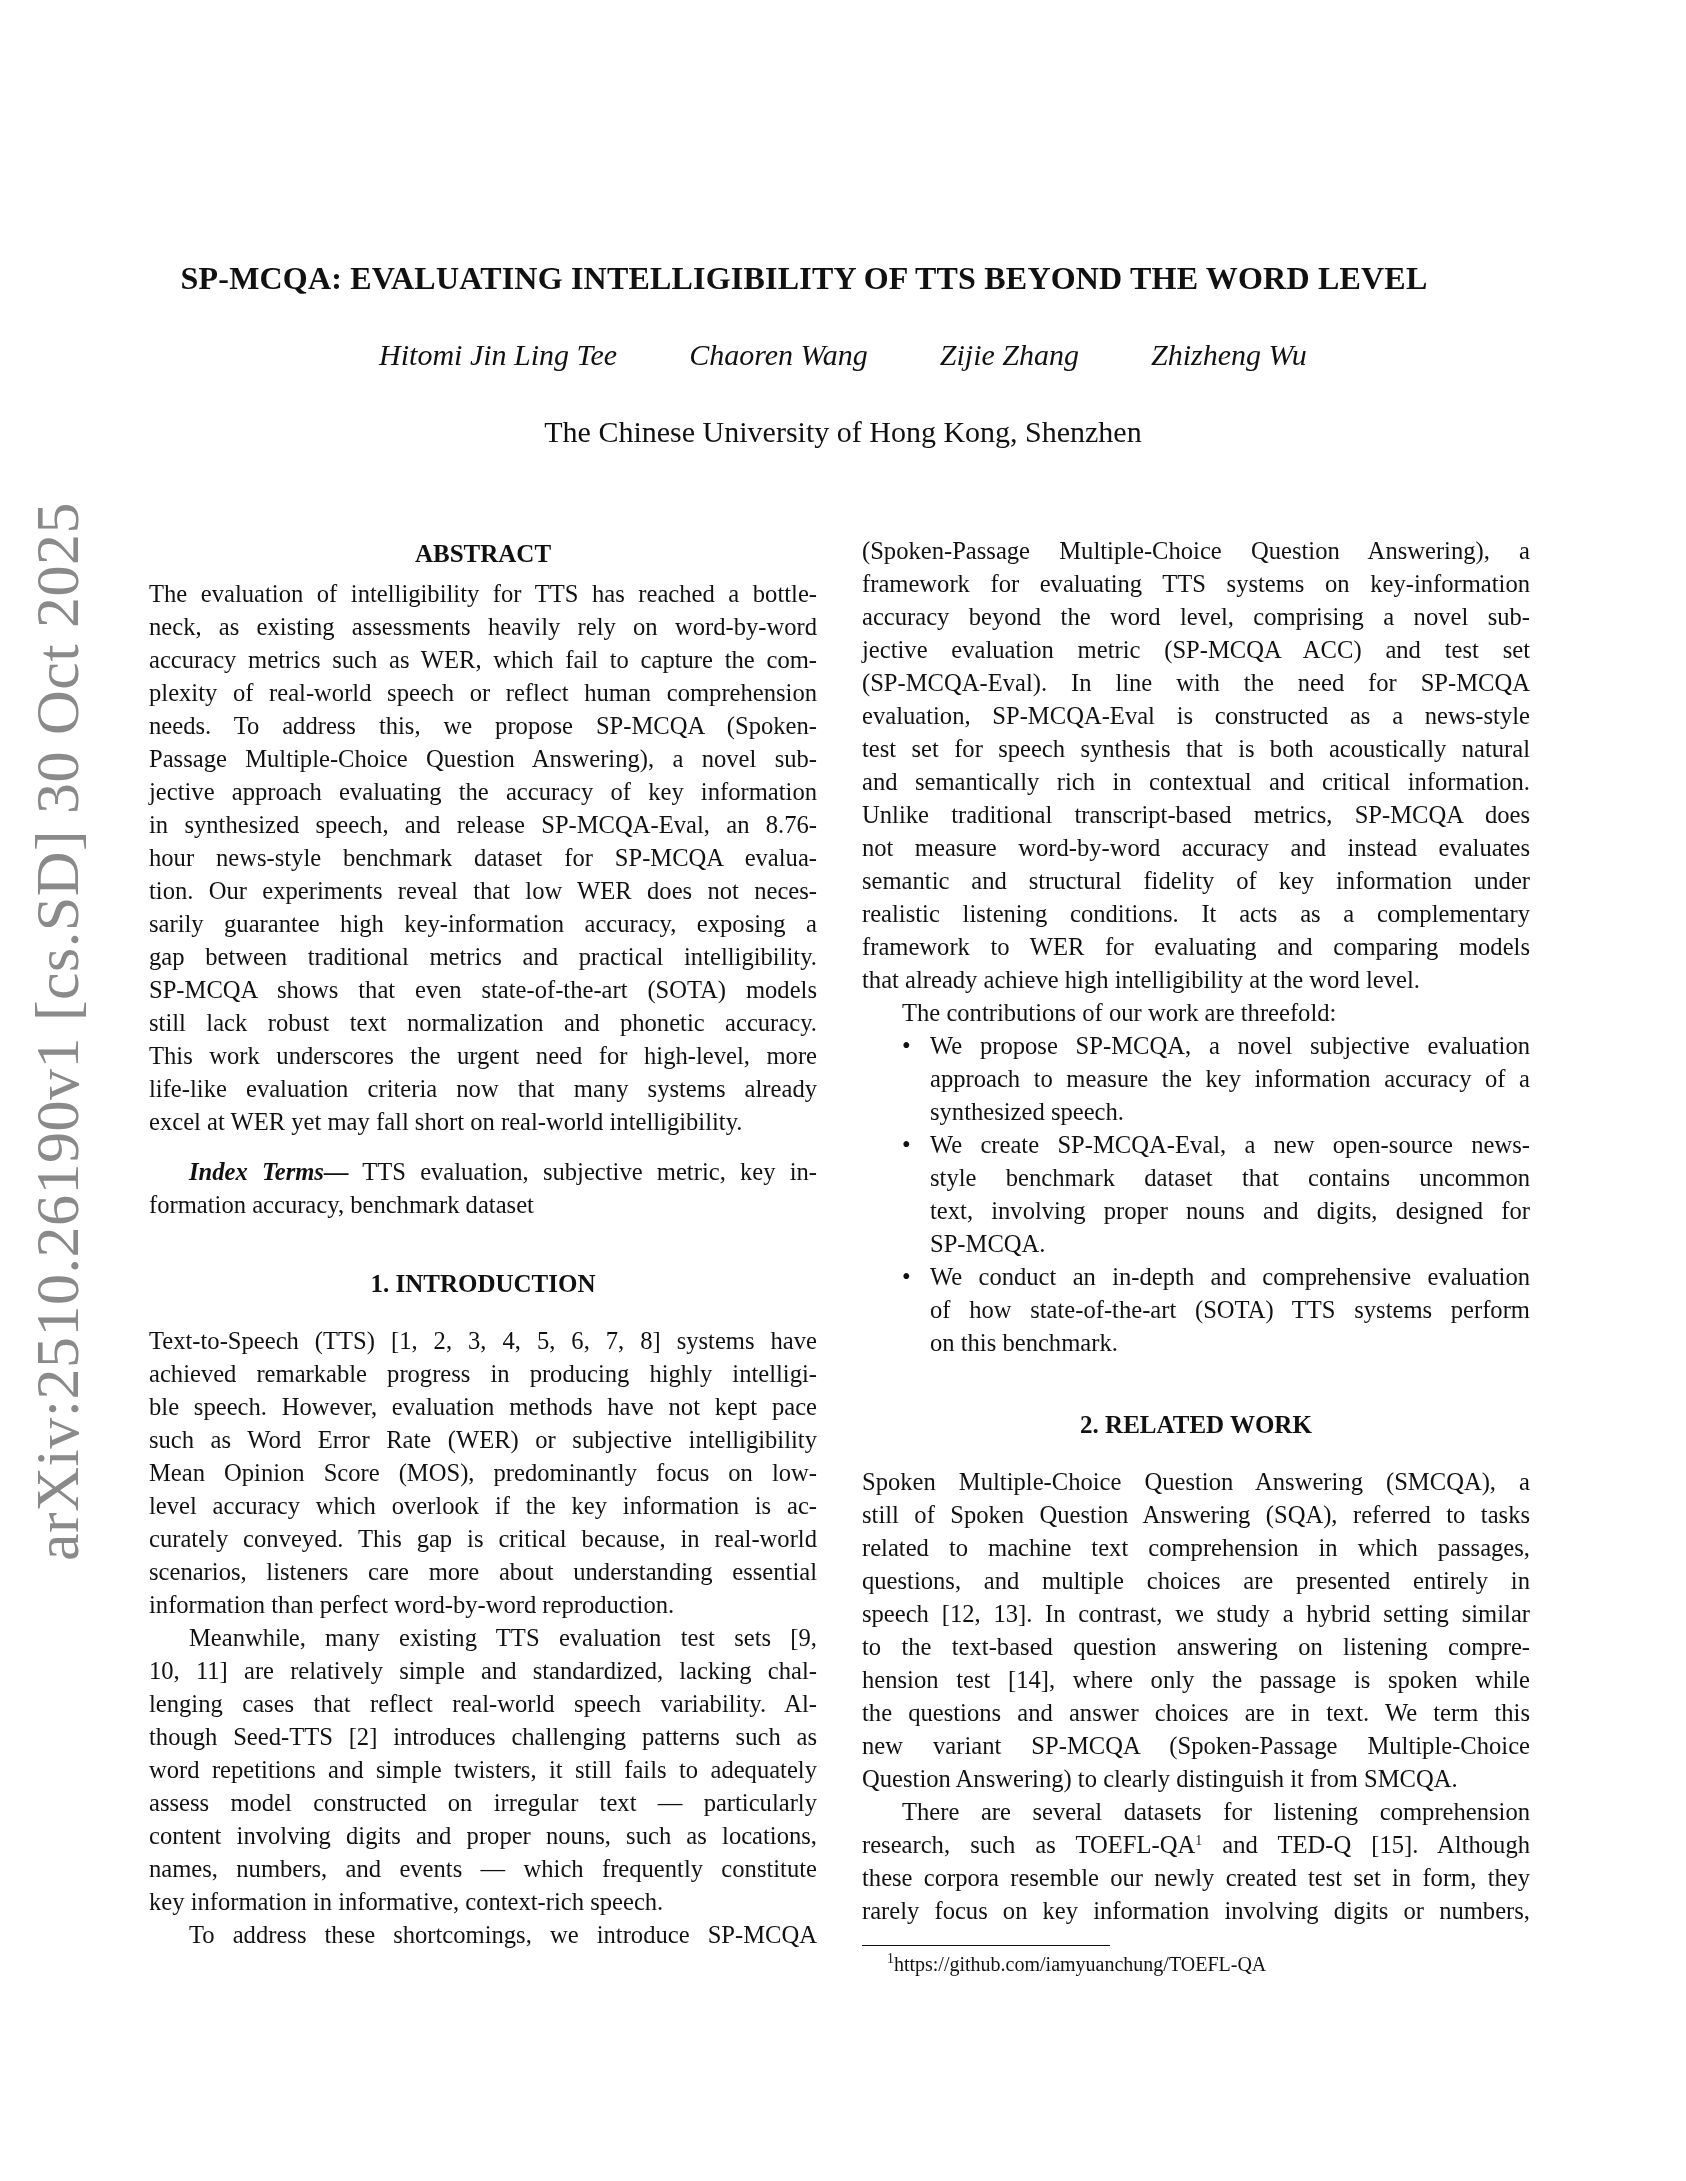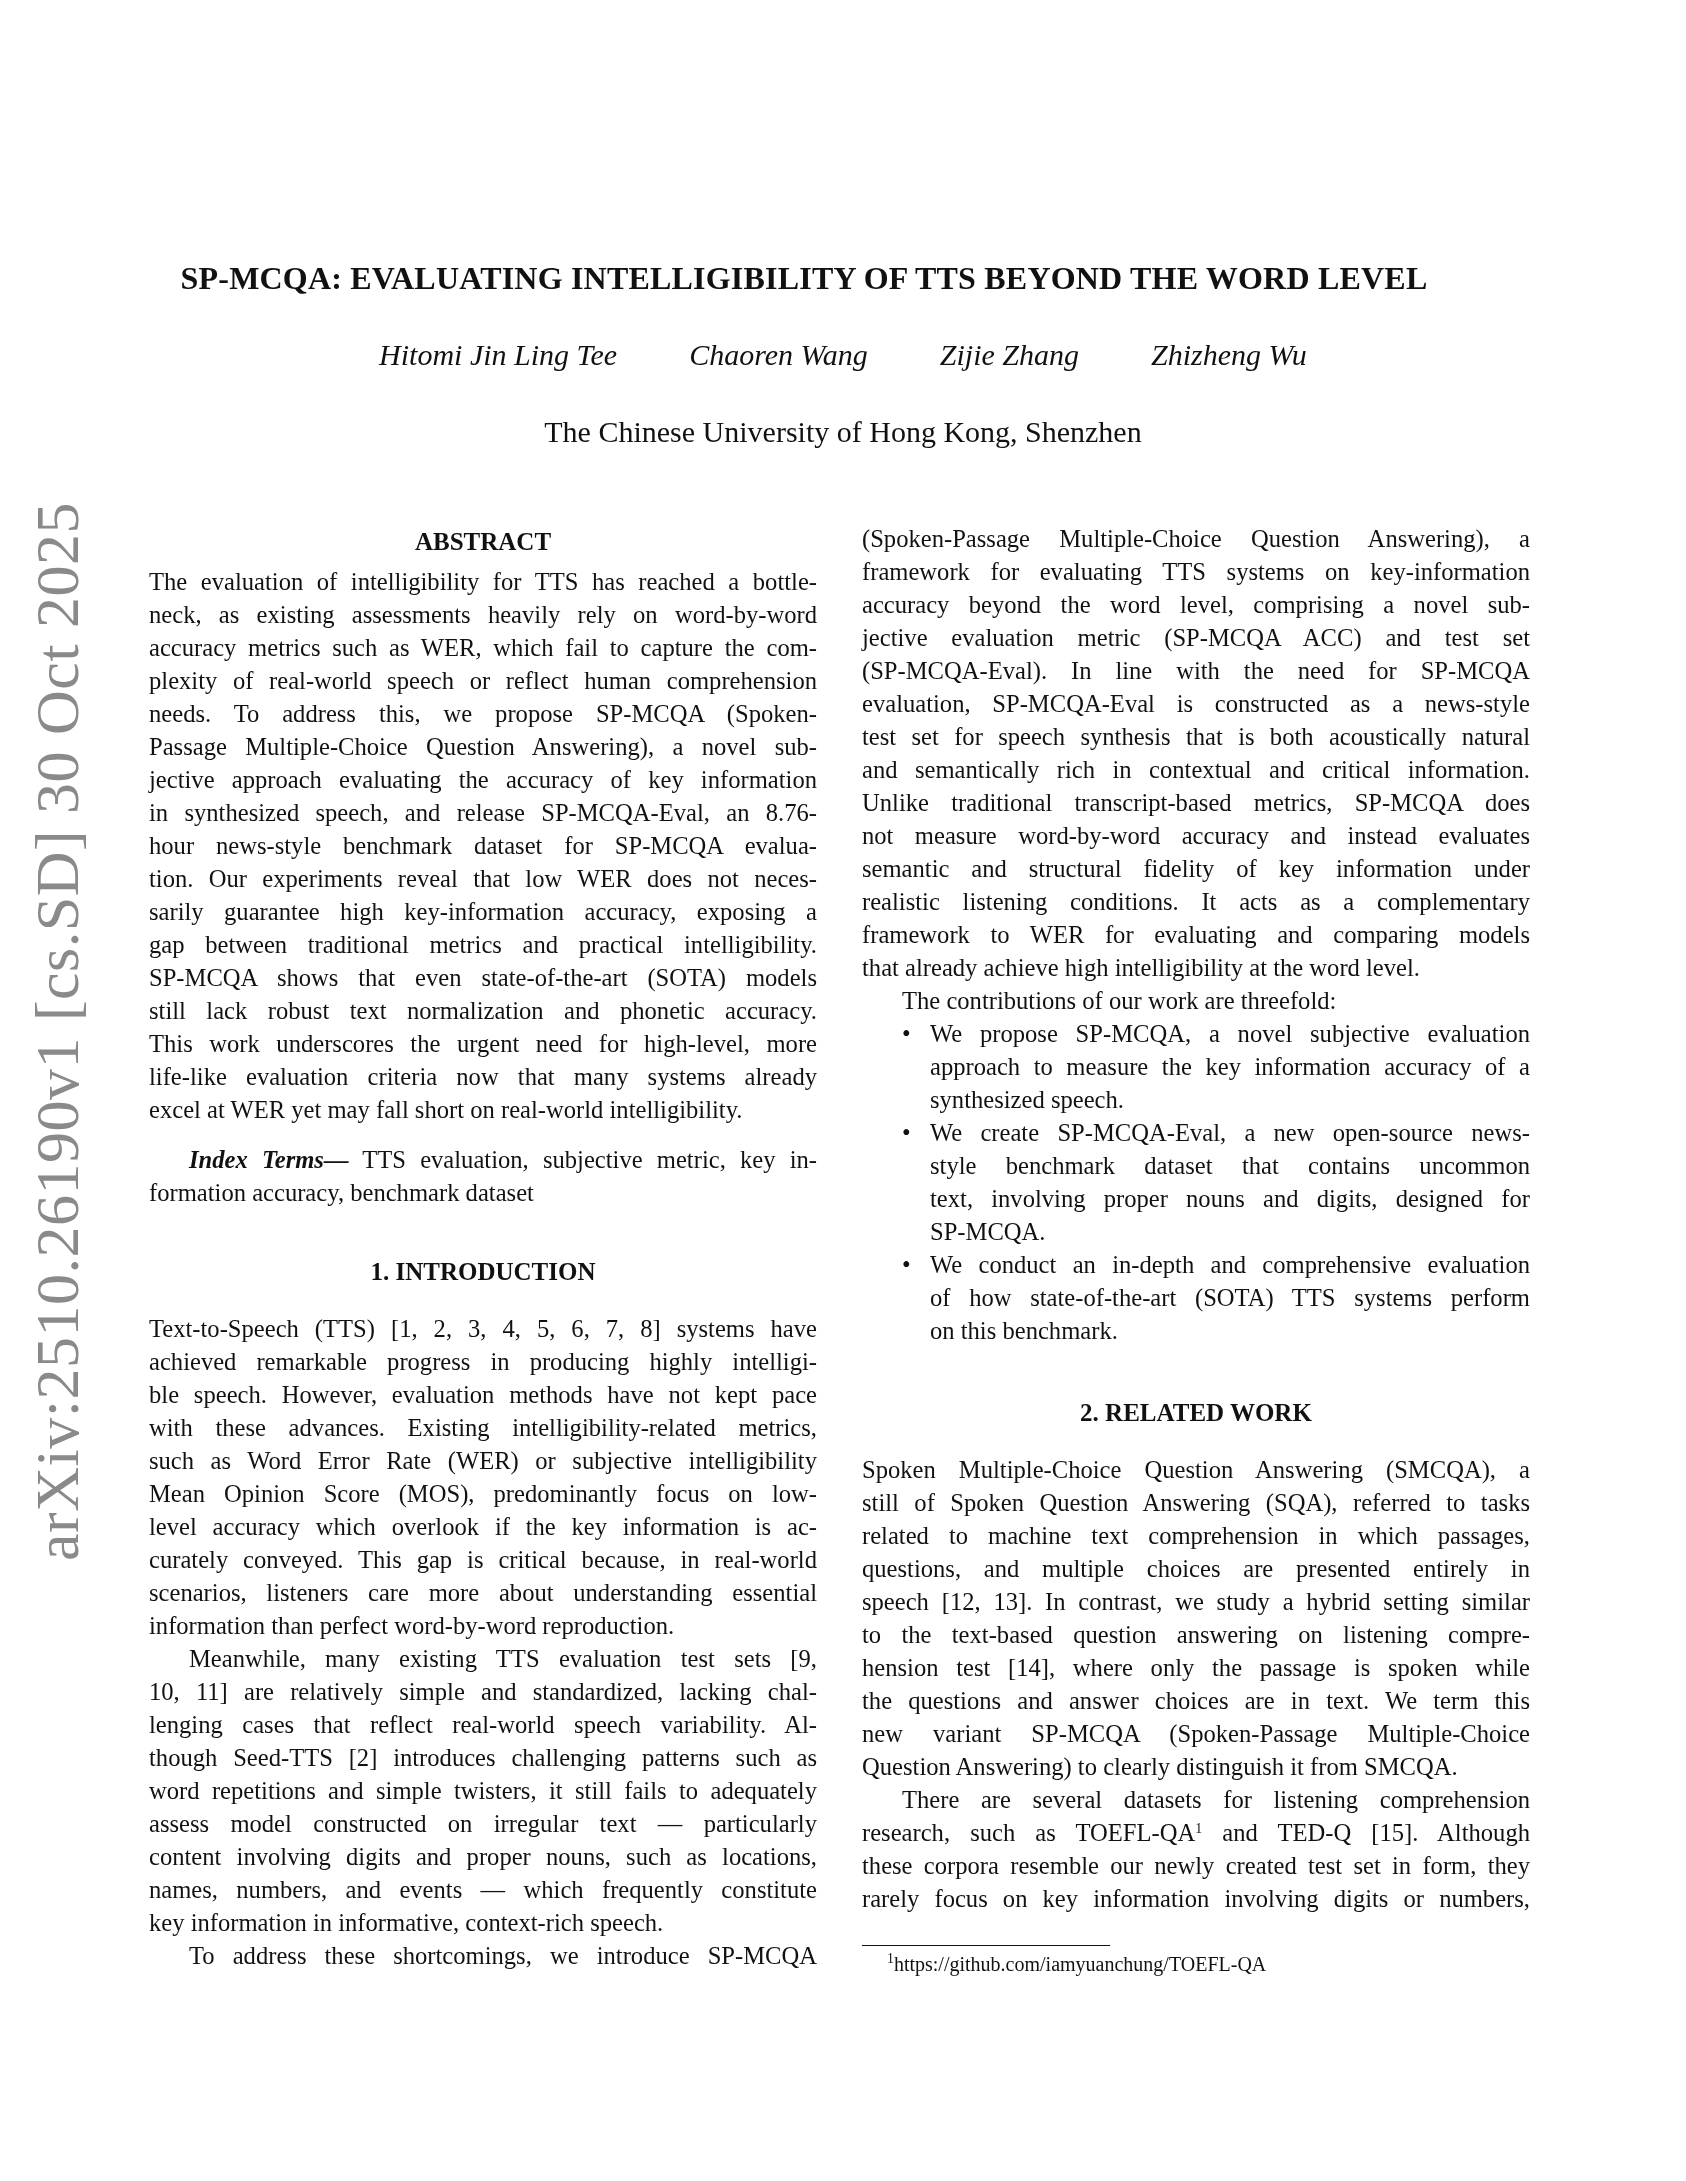--- a/index.html
+++ b/index.html
@@ -24,20 +24,21 @@
     font-style: italic; font-size: 30px; align-items: flex-end;
   }
   .affiliation {
     position: absolute; left: 0; width: 1686px; top: 415px;
     text-align: center; font-size: 30px;
   }
   .col {
     position: absolute; width: 668px;
     font-size: 24.6px; line-height: 33px; text-align: justify;
     hyphens: manual;
+    margin-top: 12px;
   }
   .col-left { left: 149px; top: 525px; }
   .col-right { left: 862px; top: 522px; }
   .heading {
     text-align: center; font-weight: bold; font-size: 25px; margin: 0;
     line-height: 33px;
   }
   p { margin: 0; }
   .line { display: block; text-align: justify; text-align-last: justify; white-space: nowrap; }
   .line.last { text-align-last: left; }
@@ -101,21 +102,20 @@
     <span class="line last">formation accuracy, benchmark dataset</span>
   </p>
 
   <div style="height:46px"></div>
   <h2 class="heading">1.  INTRODUCTION</h2>
   <div style="height:24px"></div>
   <p id="intro-p1">
       <span class="line">Text-to-Speech (TTS) [1, 2, 3, 4, 5, 6, 7, 8] systems have</span>
       <span class="line">achieved remarkable progress in producing highly intelligi-</span>
       <span class="line">ble speech. However, evaluation methods have not kept pace</span>
-      <span class="line">with these advances.  Existing intelligibility-related metrics,</span>
       <span class="line">such as Word Error Rate (WER) or subjective intelligibility</span>
       <span class="line">Mean Opinion Score (MOS), predominantly focus on low-</span>
       <span class="line">level accuracy which overlook if the key information is ac-</span>
       <span class="line">curately conveyed. This gap is critical because, in real-world</span>
       <span class="line">scenarios, listeners care more about understanding essential</span>
       <span class="line last">information than perfect word-by-word reproduction.</span>
     </p>
   <p id="intro-p2">
       <span class="line" style="padding-left: 40px;">Meanwhile, many existing TTS evaluation test sets [9,</span>
       <span class="line">10, 11] are relatively simple and standardized, lacking chal-</span>

